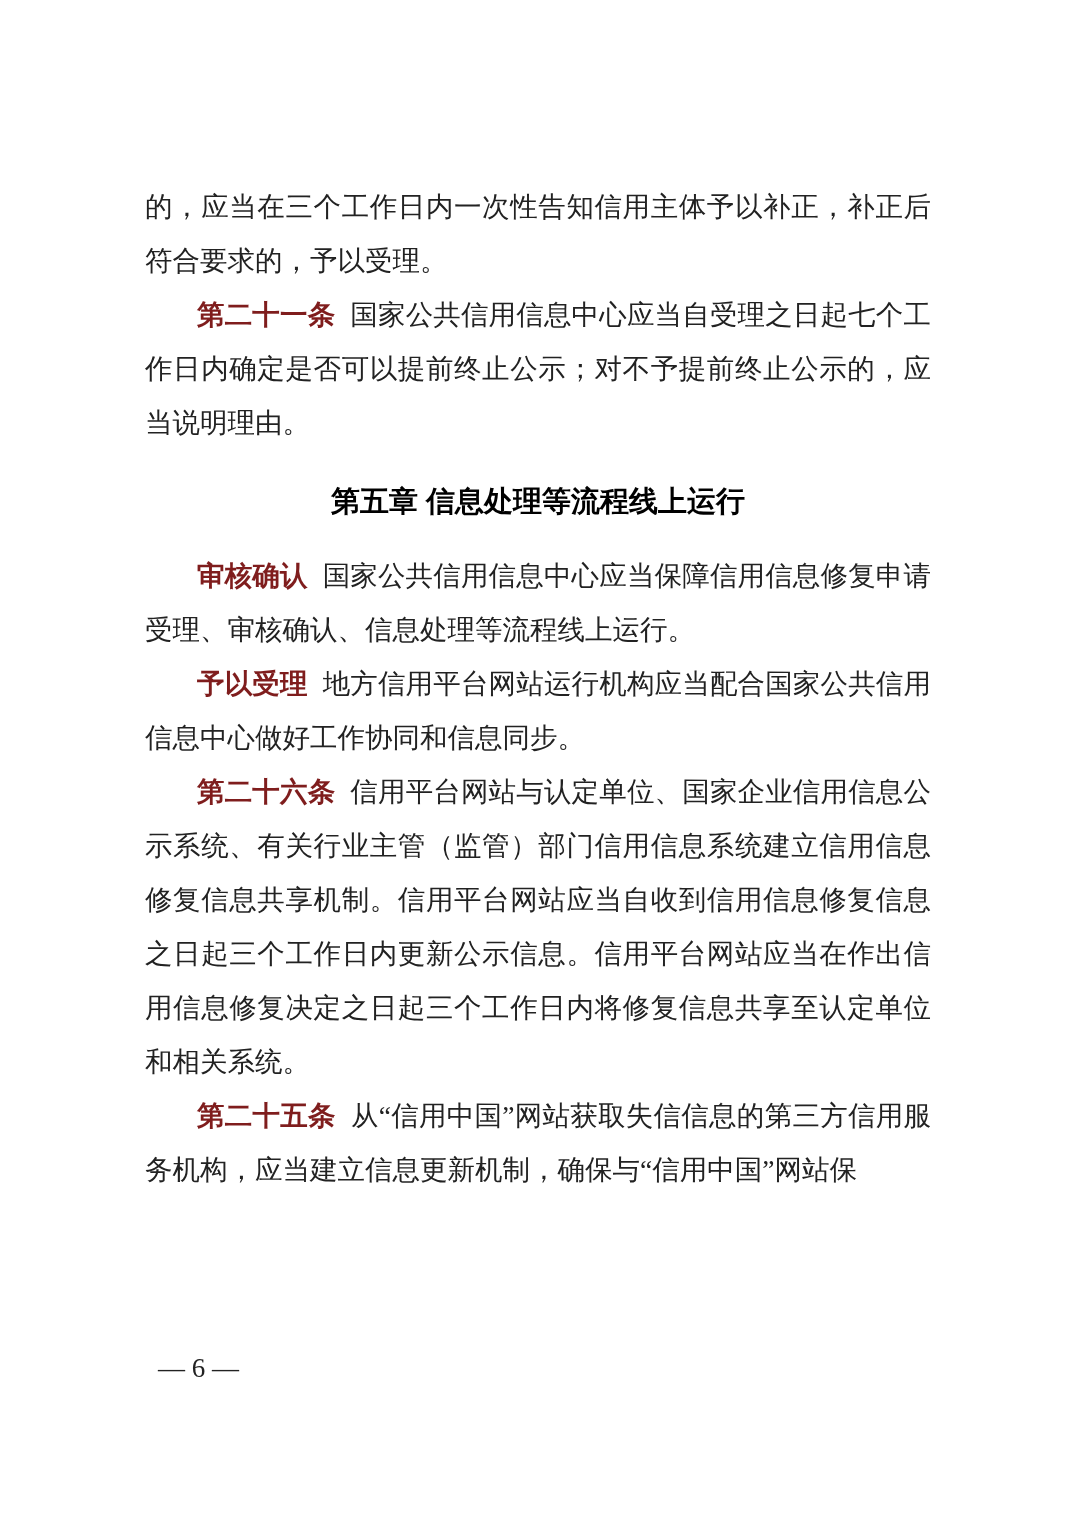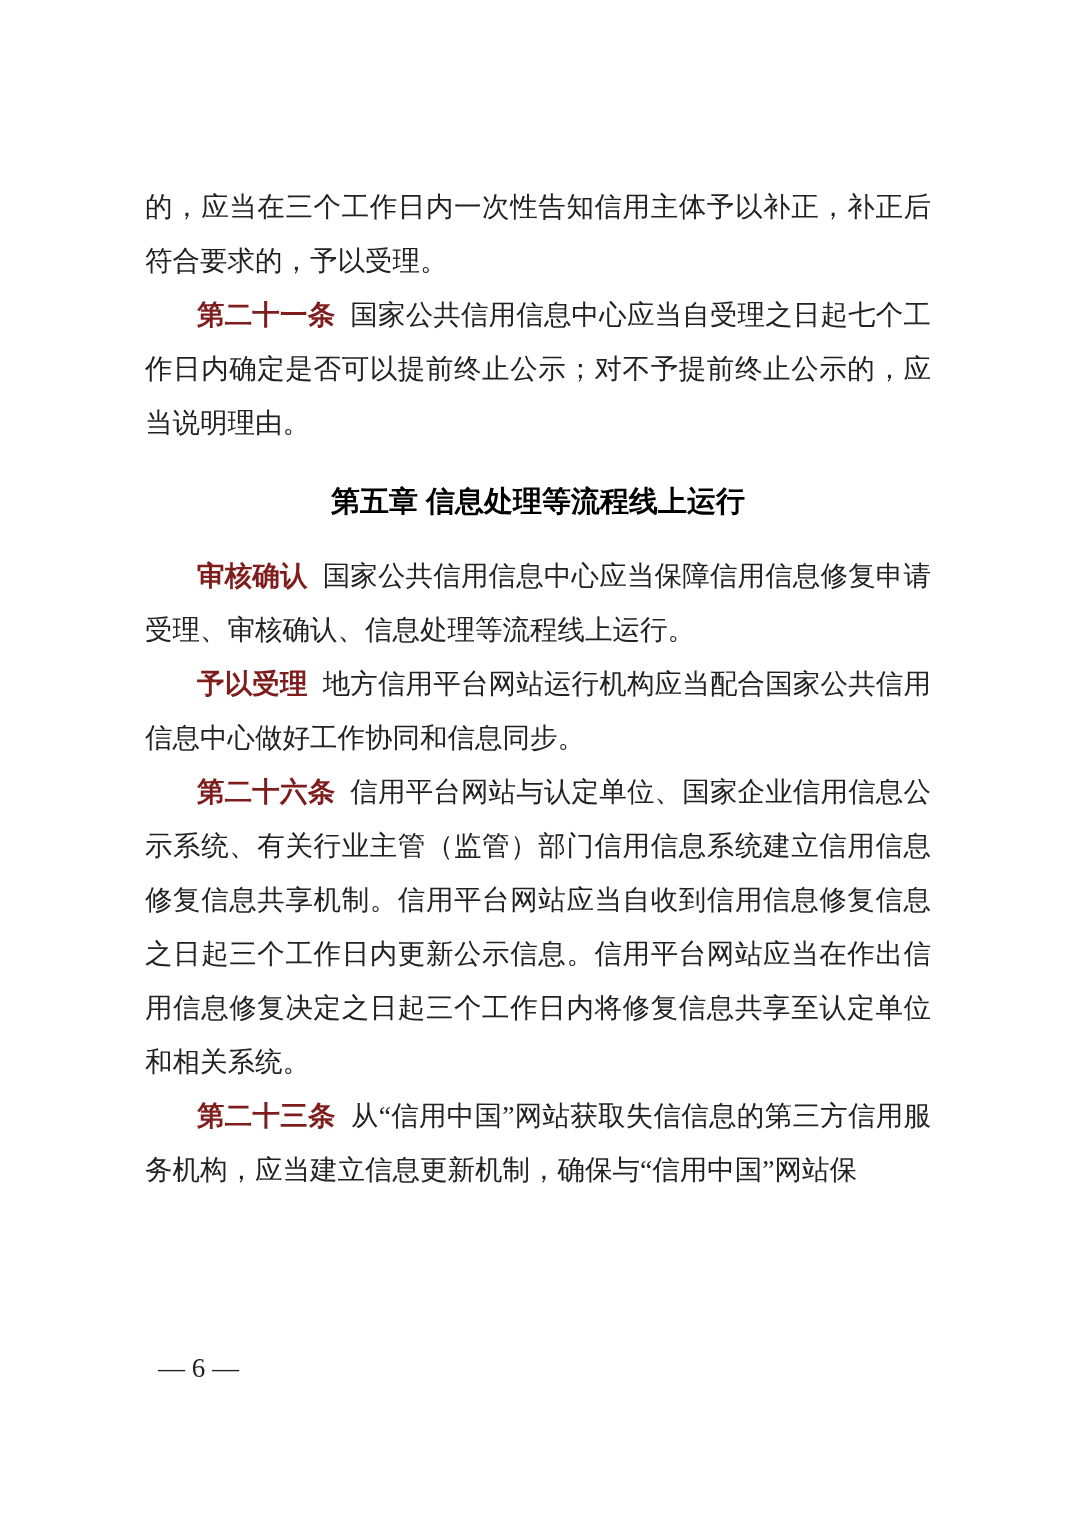--- a/index.html
+++ b/index.html
@@ -72,18 +72,18 @@
 
 
     <h2 class="chapter-heading">第五章 信息处理等流程线上运行</h2>
 
     <p class="para"><span class="lead">审核确认</span><span>国家公共信用信息中心应当保障信用信息修复申请受理、审核确认、信息处理等流程线上运行。</span></p>
 
     <p class="para"><span class="lead">予以受理</span><span>地方信用平台网站运行机构应当配合国家公共信用信息中心做好工作协同和信息同步。</span></p>
 
     <p class="para"><span class="lead">第二十六条</span><span>信用平台网站与认定单位、国家企业信用信息公示系统、有关行业主管（监管）部门信用信息系统建立信用信息修复信息共享机制。信用平台网站应当自收到信用信息修复信息之日起三个工作日内更新公示信息。信用平台网站应当在作出信用信息修复决定之日起三个工作日内将修复信息共享至认定单位和相关系统。</span></p>
 
-    <p class="para"><span class="lead">第二十三条</span><span>从“信用中国”网站获取失信信息的第三方信用服务机构，应当建立信息更新机制，确保与“信用中国”网站保</span></p>
+    <p class="para"><span class="lead">第二十五条</span><span>从“信用中国”网站获取失信信息的第三方信用服务机构，应当建立信息更新机制，确保与“信用中国”网站保</span></p>
 
   </div>
 
   <div class="page-number">— 6 —</div>
 </div>
 
 </body></html>

